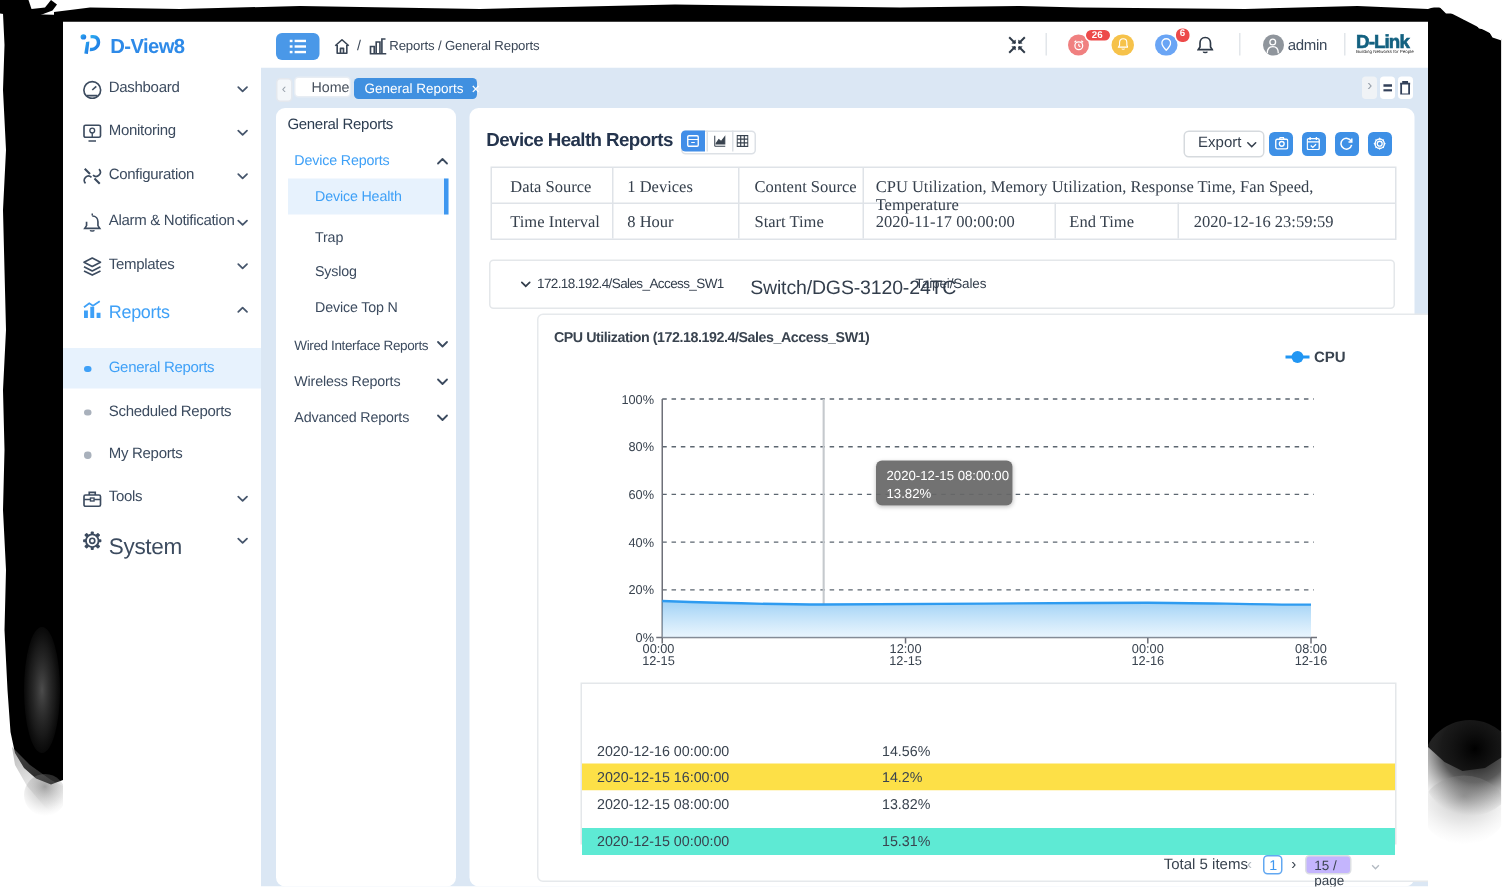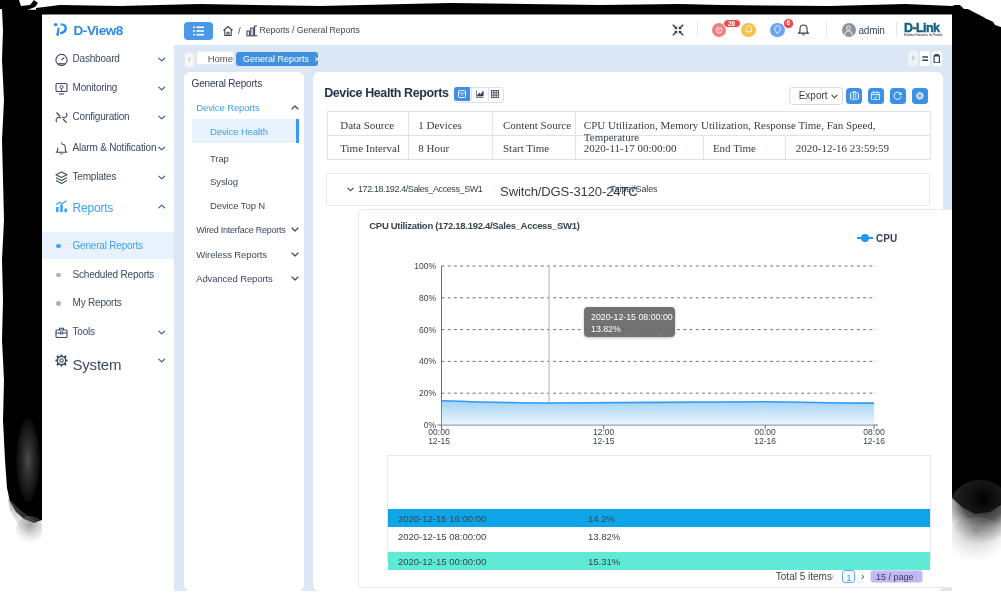--- a/index.html
+++ b/index.html
@@ -398,39 +398,43 @@
         <path d="M82.5 159.7 C118 160.9 154 162 190.1 162 C225 162 261 161.5 297.4 161.4 C333 161.3 370 160.8 406.2 160.8 C442 160.9 479 162.1 515 162.1 L515 184 L82.5 184 Z" fill="url(#areafill)"></path>
         <path d="M82.5 159.7 C118 160.9 154 162 190.1 162 C225 162 261 161.5 297.4 161.4 C333 161.3 370 160.8 406.2 160.8 C442 160.9 479 162.1 515 162.1" fill="none" stroke="#2e9bf0" stroke-width="1.6"></path>
       </svg>
 
       <div class="abs" style="left:225.2px;top:97.4px;width:91px;height:29.4px;background:rgba(103,103,103,0.93);border-radius:4px;box-shadow:0 1px 3px rgba(0,0,0,0.25);">
         <div class="abs" style="left:7px;top:4.5px;font-size:8.8px;color:#fff;white-space:nowrap;">2020-12-15 08:00:00</div>
         <div class="abs" style="left:7px;top:16.5px;font-size:8.8px;color:#fff;">13.82%</div>
       </div>
 
       <div class="abs" style="left:28.6px;top:245px;width:541.9px;height:106.2px;border:0.5px solid #e4e7ea;font-size:9.5px;color:#39434f;">
-        <div class="abs" style="left:0;top:53.2px;width:541.9px;height:17.7px;background:#0ea5e9;">
+        <div class="abs" style="left:0;top:35.5px;width:541.9px;height:17.7px;background:#fff;">
+          <span class="abs" style="left:9.6px;top:4px;">2020-12-16 00:00:00</span>
+            <span class="abs" style="left:199.6px;top:4px;">14.56%</span>
+        </div>
+        <div class="abs" style="left:0;top:53.2px;width:541.9px;height:17.7px;background:#fde047;">
           <span class="abs" style="left:9.6px;top:4px;">2020-12-15 16:00:00</span>
             <span class="abs" style="left:199.6px;top:4px;">14.2%</span>
         </div>
         <div class="abs" style="left:0;top:70.9px;width:541.9px;height:17.7px;background:#fff;">
           <span class="abs" style="left:9.6px;top:4px;">2020-12-15 08:00:00</span>
             <span class="abs" style="left:199.6px;top:4px;">13.82%</span>
         </div>
         <div class="abs" style="left:0;top:96px;width:541.9px;height:17.6px;background:#5eead4;">
           <span class="abs" style="left:9.6px;top:4px;">2020-12-15 00:00:00</span>
             <span class="abs" style="left:199.6px;top:4px;">15.31%</span>
         </div>
       </div>
 
       <div class="abs" style="left:417px;top:361px;font-size:10px;color:#39434f;">Total 5 items</div>
       <div class="abs" style="left:472.5px;top:361px;font-size:10px;color:#b3bac2;">‹</div>
       <div class="abs" style="left:483.4px;top:359.8px;width:13.2px;height:13.2px;border:1px solid #62a8f1;border-radius:3px;color:#3e97f0;font-size:9.5px;text-align:center;line-height:13px;background:#fff;box-sizing:border-box;">1</div>
       <div class="abs" style="left:502.1px;top:361px;font-size:10px;color:#39434f;">›</div>
-      <div class="abs" style="left:510.8px;top:359.8px;width:53px;height:13.2px;border:0.5px solid #dcdfe3;border-radius:3px;font-size:9.5px;color:#39434f;background:#c4b5fd;box-sizing:border-box;">
+      <div class="abs" style="left:510.8px;top:359.8px;width:31px;height:13.2px;border:0.5px solid #dcdfe3;border-radius:3px;font-size:9.5px;color:#39434f;background:#c4b5fd;box-sizing:border-box;">
         <span class="abs" style="left:5.5px;top:1.6px;font-size:9px;">15 / page</span>
         <svg class="abs" style="left:43px;top:5px;" width="6" height="4" viewBox="0 0 8 5">
             <path d="M1 1 L4 4 L7 1" fill="none" stroke="#b3bac2" stroke-width="1.2"></path>
           </svg>
       </div>
     </div>
   </div>
 </div>
 
 <svg class="abs" style="left:0;top:0;z-index:50;pointer-events:none;" width="1001" height="596" viewBox="0 0 1001 596">

